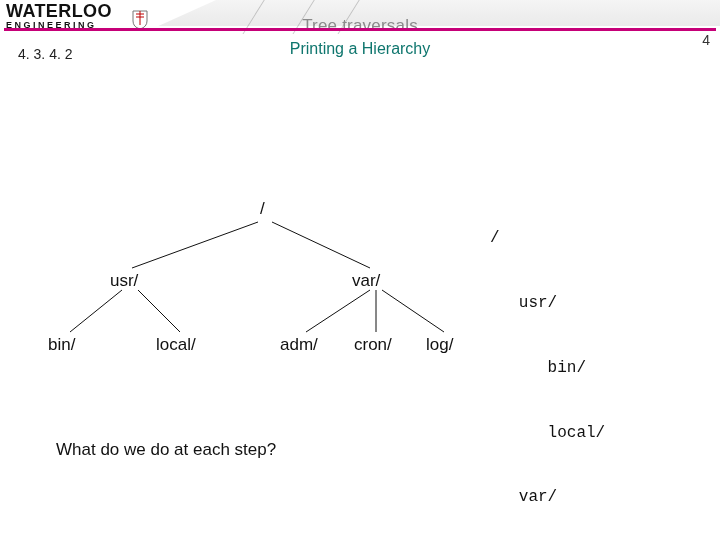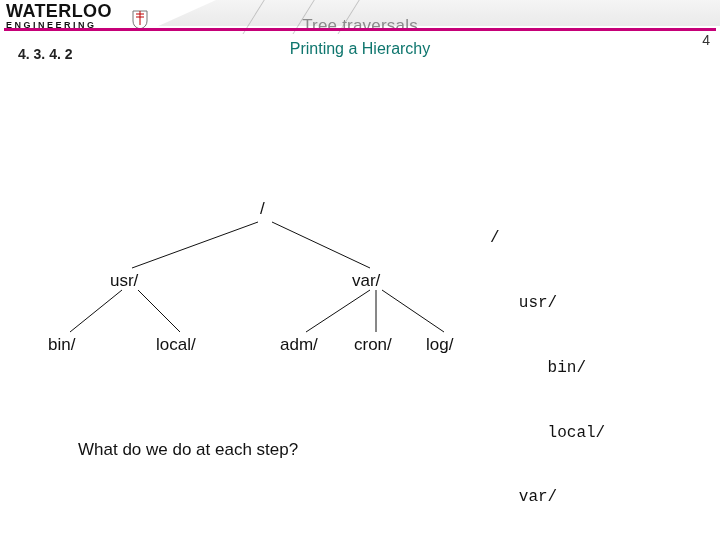--- a/index.html
+++ b/index.html
@@ -32,38 +32,38 @@
   .wmark .w { font-size: 18px; font-weight: 700; letter-spacing: .4px; color: #111; }
   .wmark .e { font-size: 9px; font-weight: 700; letter-spacing: 2.5px; color: #111; margin-top: 1px; }
   .shield { width: 16px; height: 20px; }
   .rule {
     position: absolute; left: 4px; right: 4px; top: 28px; height: 3px;
     background: #c60078;
   }
 
   .pgnum { position: absolute; right: 10px; top: 32px; font-size: 14px; color: #333; }
 
-  .secnum { position: absolute; left: 18px; top: 46px; font-size: 14px; color: #222; font-weight: bold; }
+  .secnum { position: absolute; left: 18px; top: 46px; font-size: 14px; color: #222; }
 
   .title  { position: absolute; left: 0; right: 0; top: 40px; text-align: center;
             font-size: 16px; color: #0f766e; }
 
   .body   { position: absolute; left: 60px; top: 130px; right: 40px; }
   .para   { font-size: 17px; color: #111; line-height: 1.35; max-width: 570px; }
 
   .figure { position: absolute; left: 30px; top: 190px; width: 660px; height: 220px; }
   .tree   { position: absolute; left: 0; top: 0; width: 430px; height: 170px; }
   .tree text { font-family: Arial, sans-serif; font-size: 17px; fill: #111; }
   .tree line { stroke: #111; stroke-width: 1; }
 
   .listing { position: absolute; left: 460px; top: -5px;
              font-family: "Courier New", monospace; font-size: 16px; line-height: 1.35;
              white-space: pre; color: #111; }
 
-  .q { position: absolute; left: 78px; top: 440px; font-size: 17px; color: #111; }
+  .q { position: absolute; left: 56px; top: 440px; font-size: 17px; color: #111; }
 </style>
 </head>
 <body>
 
 <div class="slide">
 
   <div class="hdr">
     <div class="hdr-back"></div>
     <div class="hdr-lines">
         <span></span>

